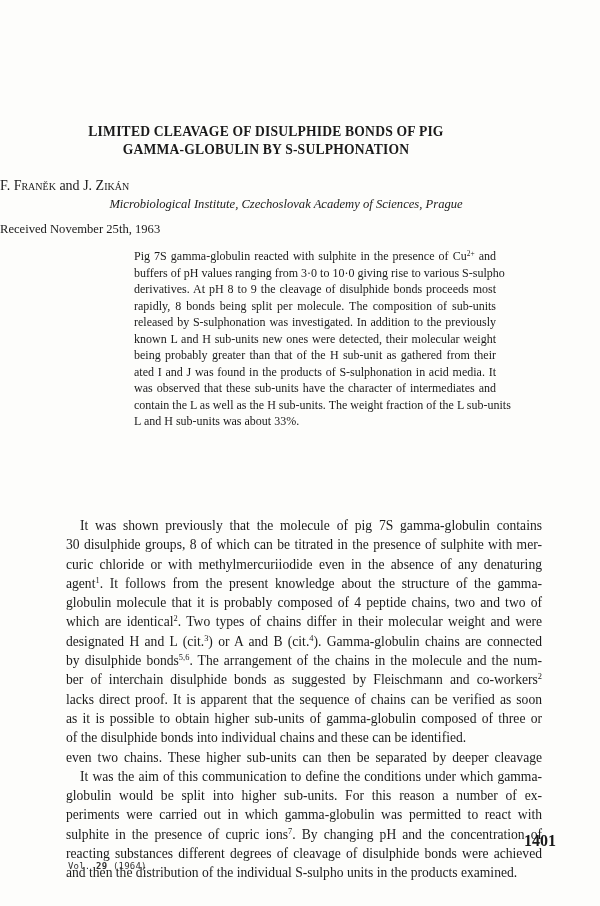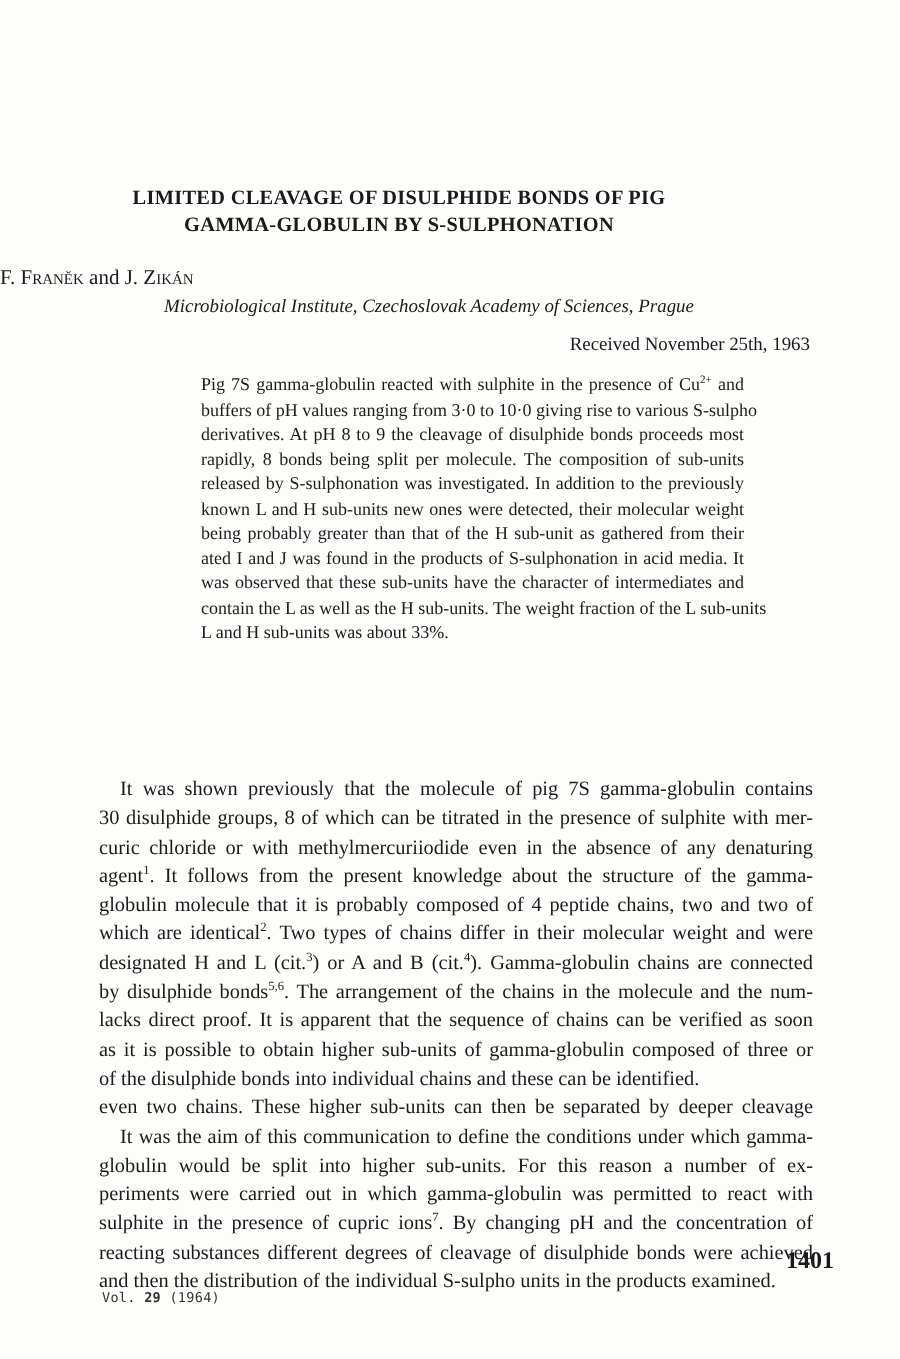--- a/index.html
+++ b/index.html
@@ -9,21 +9,21 @@
   }
   .title {
     position:absolute; left:0; width:532px; text-align:center;
     font-weight:bold; font-size:13.6px; letter-spacing:0.2px; line-height:20px;
   }
   .title1 { top:122px; }
   .title2 { top:140px; }
   .authors { position:absolute; top:178px; width:560px; text-align:left; font-size:14px; }
   .authors .sc { font-variant:small-caps; }
   .affil { position:absolute; top:197px; width:572px; text-align:center; font-style:italic; font-size:12.6px; }
-  .received { position:absolute; top:222px; width:540px; text-align:right; font-size:12.6px; }
+  .received { position:absolute; top:222px; width:540px; text-align:left; font-size:12.6px; }
   .abstract {
     position:absolute; left:134px; width:362px; top:248px;
     font-size:12px; line-height:16.5px; text-align:justify;
   }
   .abstract .ln { display:block; text-align:justify; text-align-last:justify; white-space:nowrap; }
   .abstract .ln.last { text-align-last:left; }
   .body {
     position:absolute; left:66px; width:476px; top:516px;
     font-size:13.6px; line-height:19.3px;
   }
@@ -66,20 +66,21 @@
 <div class="body" id="body">
     <div>
       <span class="ln indent"><span>It was shown previously that the molecule of pig 7S gamma-globulin contains</span></span>
       <span class="ln"><span>30 disulphide groups, 8 of which can be titrated in the presence of sulphite with mer-</span></span>
       <span class="ln"><span>curic chloride or with methylmercuriiodide even in the absence of any denaturing</span></span>
       <span class="ln"><span>agent</span><sup>1</sup><span>. It follows from the present knowledge about the structure of the gamma-</span></span>
       <span class="ln"><span>globulin molecule that it is probably composed of 4 peptide chains, two and two of</span></span>
       <span class="ln"><span>which are identical</span><sup>2</sup><span>. Two types of chains differ in their molecular weight and were</span></span>
       <span class="ln"><span>designated H and L (cit.</span><sup>3</sup><span>) or A and B (cit.</span><sup>4</sup><span>). Gamma-globulin chains are connected</span></span>
       <span class="ln"><span>by disulphide bonds</span><sup>5,6</sup><span>. The arrangement of the chains in the molecule and the num-</span></span>
+      <span class="ln"><span>ber of interchain disulphide bonds as suggested by Fleischmann and co-workers</span><sup>2</sup></span>
       <span class="ln"><span>lacks direct proof. It is apparent that the sequence of chains can be verified as soon</span></span>
       <span class="ln"><span>as it is possible to obtain higher sub-units of gamma-globulin composed of three or</span></span>
       <span class="ln last"><span>of the disulphide bonds into individual chains and these can be identified.</span></span>
       <span class="ln"><span>even two chains. These higher sub-units can then be separated by deeper cleavage</span></span>
     </div>
     <div>
       <span class="ln indent"><span>It was the aim of this communication to define the conditions under which gamma-</span></span>
       <span class="ln"><span>globulin would be split into higher sub-units. For this reason a number of ex-</span></span>
       <span class="ln"><span>periments were carried out in which gamma-globulin was permitted to react with</span></span>
       <span class="ln"><span>sulphite in the presence of cupric ions</span><sup>7</sup><span>. By changing pH and the concentration of</span></span>

